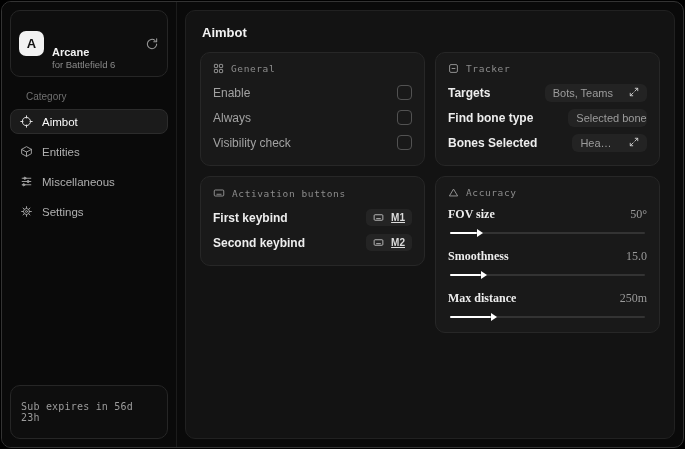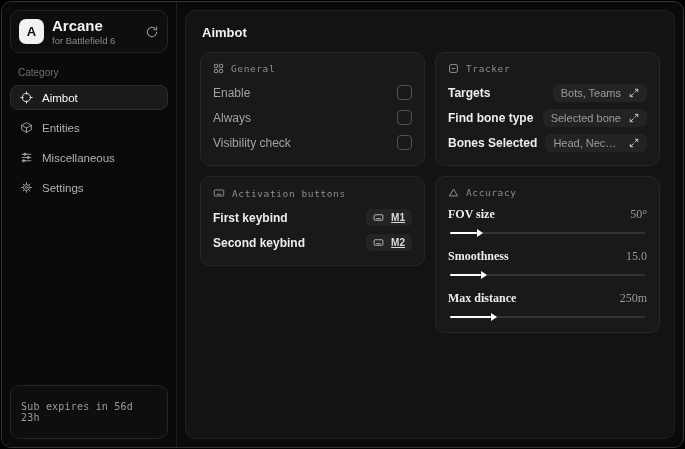--- a/index.html
+++ b/index.html
@@ -29,25 +29,25 @@
     background: #0e0e0e;
   }
   .logo {
     width: 25px; height: 25px; border-radius: 7px;
     background: #f2f2f2; color: #111;
     font-weight: 700; font-size: 13px;
     display: flex; align-items: center; justify-content: center;
     flex: 0 0 25px;
   }
   .app-meta { flex: 1; min-width: 0; }
-  .app-name { font-size: 15px; font-weight: 700; color: #f2f2f2; }
+  .app-name { font-size: 11px; font-weight: 700; color: #f2f2f2; margin-top: 29px; }
   .app-sub { font-size: 9.5px; color: #8a8a8a; margin-top: 1px; }
   .refresh { color: #9a9a9a; display: flex; }
   .cat-label {
-    font-size: 10px; color: #707070; margin: 14px 8px 7px;
+    font-size: 10px; color: #707070; margin: 14px 16px 7px;
   }
   .nav-item {
     display: flex; align-items: center; gap: 9px;
     padding: 5px 9px; border-radius: 8px; margin-bottom: 5px;
     font-size: 11.5px; color: #b0b0b0; border: 1px solid transparent;
     cursor: pointer;
   }
   .nav-item.active {
     background: #1b1b1b; border-color: #2c2c2c; color: #fafafa;
   }
@@ -95,24 +95,24 @@
   }
   .row-right { display: flex; align-items: center; gap: 8px; }
   .swatch { width: 13px; height: 13px; border-radius: 3px; cursor: pointer; }
   .keybadge {
     display: flex; align-items: center; gap: 7px;
     background: #242424; border-radius: 5px; padding: 3px 7px;
     font-size: 10px; font-weight: 700; color: #dcdcdc; cursor: pointer; text-decoration: underline;
   }
   .keybadge .ic { display: flex; color: #c0c0c0; }
   .dropdown {
-    display: flex; align-items: center; gap: 8px;
+    display: flex; align-items: flex-start; gap: 16px;
     background: #232323; border-radius: 6px; padding: 3px 8px;
     font-size: 11px; color: #9c9c9c; cursor: pointer;
-    max-width: 150px; white-space: nowrap; overflow: hidden;
+    max-width: 150px; white-space: nowrap; overflow: hidden; margin-left: 27px;
   }
   .dropdown .ic { display: flex; color: #cfcfcf; flex: 0 0 auto; }
   .slider-group { margin-bottom: 9px; font-family: Liberation Serif, serif; }
   .slider-track {
     position: relative; height: 2px; background: #333;
     border-radius: 2px; margin: 8px 2px 12px; cursor: pointer;
   }
   .slider-fill {
     position: absolute; left: 0; top: 0; height: 2px;
     background: #fff; border-radius: 2px;

